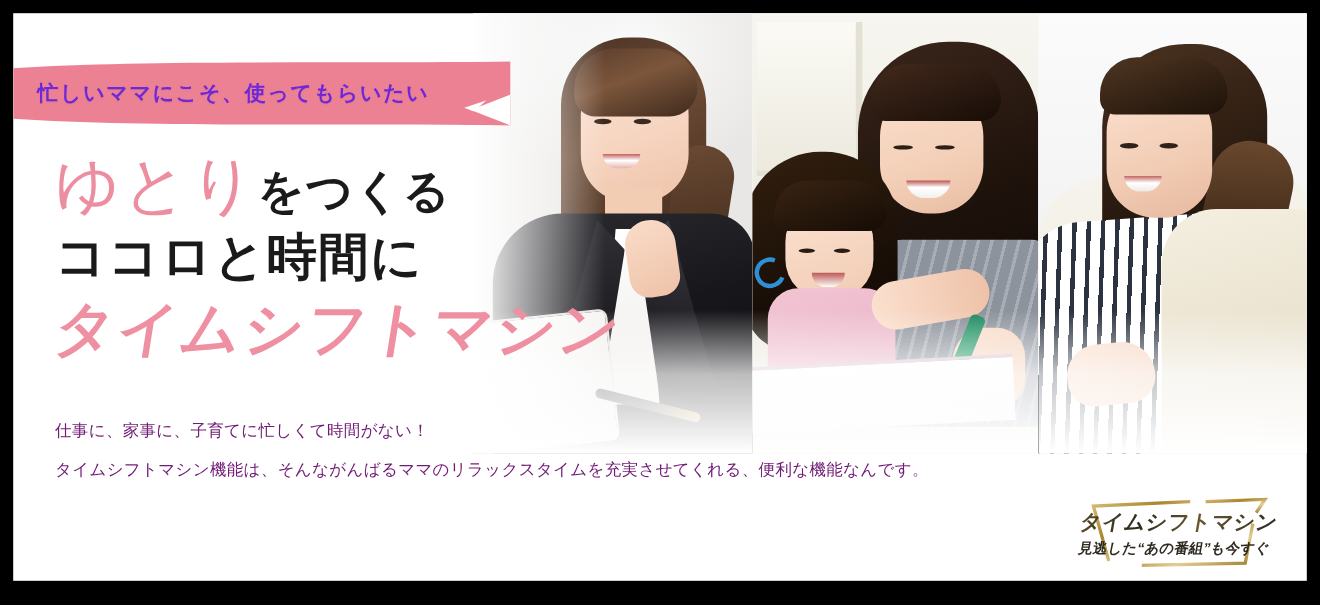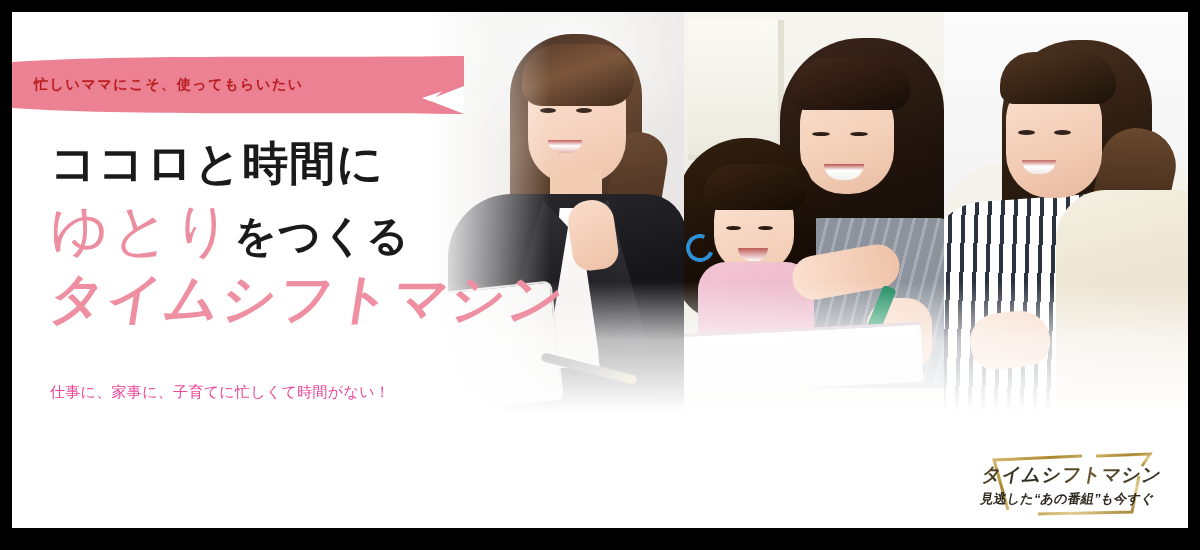--- a/index.html
+++ b/index.html
@@ -305,22 +305,22 @@
     position:absolute;
     left:0; top:44px;
     width:452px; height:58px;
     z-index:6;
   }
   #ribbon svg { display:block; width:100%; height:100%; }
   #ribbon-text {
     position:absolute;
     left:22px; top:0; height:58px;
     display:flex; align-items:center;
-    color:#b91c1c;
-    font-size:14px; font-weight:700; letter-spacing:1.6px;
+    color:#6d28d9;
+    font-size:19px; font-weight:700; letter-spacing:1.6px;
     text-shadow:0 1px 1px rgba(200,90,110,0.22);
     white-space:nowrap;
   }
 
   
   #headline {
     position:absolute;
     left:38px; top:128px;
     z-index:5;
   }
@@ -345,21 +345,21 @@
     transform-origin:left center;
   }
 
   
   #body-copy {
     position:absolute;
     left:38px; top:372px;
     z-index:5;
   }
   #body-copy p {
-    font-size:15px; color:#ec4899;
+    font-size:15px; color:#701a75;
     letter-spacing:0.3px; line-height:1;
     margin-bottom:21px; white-space:nowrap;
   }
   #body-copy p:last-child { margin-bottom:0; }
 
   
   #logo {
     position:absolute;
     left:952px; top:438px;
     width:212px; height:70px;
@@ -468,29 +468,30 @@
     <svg viewBox="0 0 452 58" preserveAspectRatio="none">
       <path d="M0,6 C120,-2 300,2 452,0 L452,58 C300,56 120,60 0,52 Z" fill="#ec8194"></path>
       <path d="M452,0 L452,58 L410,42 L452,28 Z" fill="#ffffff"></path>
       <path d="M408,1 L452,0 L452,58 L406,57 L436,30 Z" fill="#ec8194"></path>
       <path d="M452,0 L452,58 L416,44 L452,30 Z" fill="#ffffff"></path>
     </svg>
     <div id="ribbon-text">忙しいママにこそ、使ってもらいたい</div>
   </div>
 
   <div id="headline">
-    <div class="hl-line" id="hl1">ココロと時間に</div>
     <div class="hl-line" id="hl2">
       <span class="accent">ゆとり</span><span class="plain">をつくる</span>
     </div>
+    <div class="hl-line" id="hl1">ココロと時間に</div>
     <div class="hl-line" id="hl3">タイムシフトマシン</div>
   </div>
 
   <div id="body-copy">
     <p>仕事に、家事に、子育てに忙しくて時間がない！</p>
+    <p>タイムシフトマシン機能は、そんながんばるママのリラックスタイムを充実させてくれる、便利な機能なんです。</p>
   </div>
 
   <div id="logo">
     <div id="logo-frame">
       <svg viewBox="0 0 212 70" preserveAspectRatio="none">
         <defs>
           <linearGradient id="gold" x1="0" y1="0" x2="1" y2="1">
             <stop offset="0%" stop-color="#d9bd72"></stop>
             <stop offset="35%" stop-color="#a9862f"></stop>
             <stop offset="65%" stop-color="#e3ce91"></stop>

